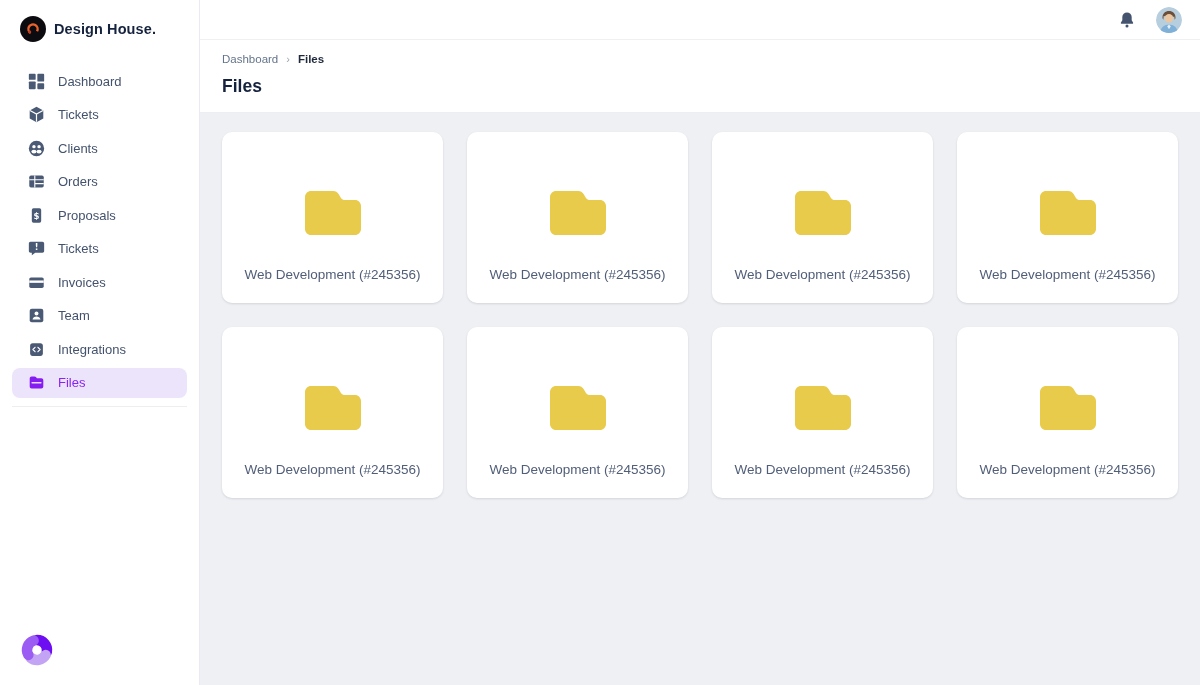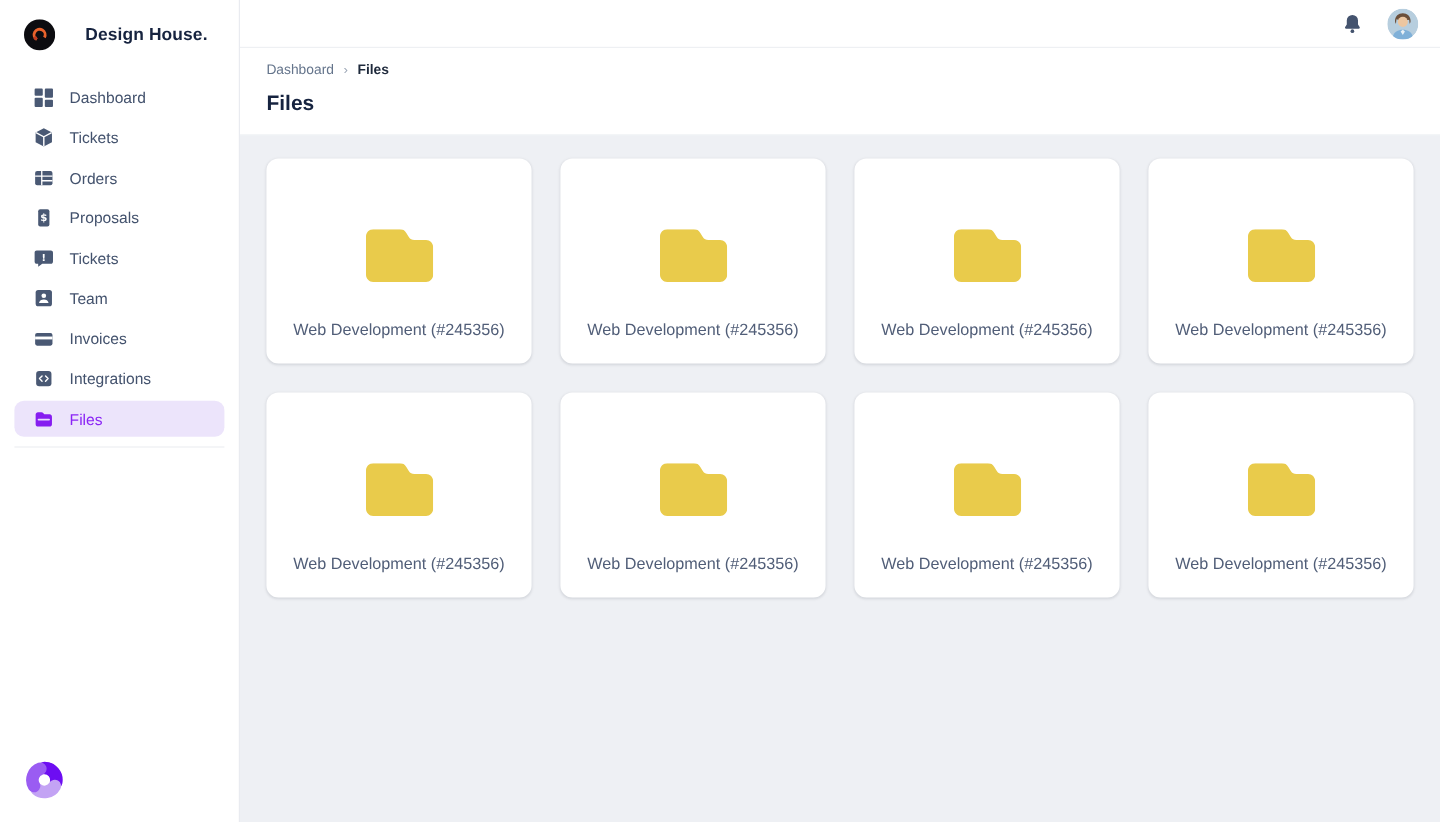--- a/index.html
+++ b/index.html
@@ -7,21 +7,21 @@
   body {
     font-family:"Liberation Sans","DejaVu Sans",sans-serif;
     background:#eef0f4; color:#17223c; display:flex;
   }
   
   .sidebar {
     width:200px; height:685px; background:#ffffff; border-right:1px solid #e9ebf0;
     position:relative; flex:0 0 200px;
   }
   .brand {
-    display:flex; align-items:center; gap:25px; padding:16px 0 0 20px; margin-bottom:24px;
+    display:flex; align-items:center; gap:8px; padding:16px 0 0 20px; margin-bottom:24px;
     cursor:pointer;
   }
   .brand-logo { width:26px; height:26px; flex:0 0 26px; }
   .brand-name { font-size:14.5px; font-weight:700; color:#16233f; letter-spacing:.1px; }
   .nav { padding:0 12px; }
   .nav-item {
     display:flex; align-items:center; gap:13px; height:30px; margin-bottom:3.5px;
     padding:0 0 0 16px; border-radius:8px; cursor:pointer;
     font-size:13px; font-weight:500; color:#43526d;
   }
@@ -87,20 +87,30 @@
     </div>
 
     <div class="nav-item">
       <svg width="17" height="17" viewBox="0 0 20 20">
         <path d="M10 1l8 4.2v9.6L10 19l-8-4.2V5.2z" fill="#4a5974"></path>
         <path d="M2.3 5.4L10 9.4l7.7-4M10 9.4V18.6" stroke="#fff" stroke-width="1.4" fill="none"></path>
       </svg>
       <span>Tickets</span>
     </div>
 
+    <div class="nav-item">
+      <svg width="17" height="17" viewBox="0 0 20 20">
+        <circle cx="10" cy="10" r="9" fill="#4a5974"></circle>
+        <circle cx="7" cy="7.8" r="2" fill="#fff"></circle>
+          <circle cx="13" cy="7.8" r="2" fill="#fff"></circle>
+        <ellipse cx="7" cy="13.6" rx="3" ry="2.2" fill="#fff"></ellipse>
+          <ellipse cx="13" cy="13.6" rx="3" ry="2.2" fill="#fff"></ellipse>
+      </svg>
+      <span>Clients</span>
+    </div>
 
     <div class="nav-item">
       <svg width="17" height="17" viewBox="0 0 20 20">
         <rect x="1.5" y="3" width="17" height="14" rx="2" fill="#4a5974"></rect>
         <path d="M1.5 8h17M8 3v14M8 12.5h10.5" stroke="#fff" stroke-width="1.3" fill="none"></path>
       </svg>
       <span>Orders</span>
     </div>
 
 
@@ -111,37 +121,37 @@
       </svg>
       <span>Proposals</span>
     </div>
 
     <div class="nav-item">
       <svg width="17" height="17" viewBox="0 0 20 20">
         <path d="M3 2h14c1.1 0 2 .9 2 2v9c0 1.1-.9 2-2 2H8.5L4.5 18v-3H3c-1.1 0-2-.9-2-2V4c0-1.1.9-2 2-2z" fill="#4a5974"></path>
         <text x="10" y="12.2" text-anchor="middle" font-size="9.5" font-weight="bold" fill="#fff" font-family="DejaVu Sans, sans-serif">!</text>
       </svg>
       <span>Tickets</span>
+    </div>
+
+    <div class="nav-item">
+      <svg width="17" height="17" viewBox="0 0 20 20">
+        <rect x="1.5" y="4" width="17" height="12.5" rx="2" fill="#4a5974"></rect>
+        <rect x="1.5" y="7.6" width="17" height="2.8" fill="#fff"></rect>
+      </svg>
+      <span>Invoices</span>
     </div>
 
     <div class="nav-item">
       <svg width="17" height="17" viewBox="0 0 20 20">
         <rect x="2" y="2" width="16" height="16" rx="2.5" fill="#4a5974"></rect>
         <circle cx="10" cy="7.6" r="2.3" fill="#fff"></circle>
         <path d="M5.3 14.8c.4-2.6 2.3-3.6 4.7-3.6s4.3 1 4.7 3.6z" fill="#fff"></path>
       </svg>
       <span>Team</span>
-    </div>
-
-    <div class="nav-item">
-      <svg width="17" height="17" viewBox="0 0 20 20">
-        <rect x="1.5" y="4" width="17" height="12.5" rx="2" fill="#4a5974"></rect>
-        <rect x="1.5" y="7.6" width="17" height="2.8" fill="#fff"></rect>
-      </svg>
-      <span>Invoices</span>
     </div>
 
     <div class="nav-item">
       <svg width="17" height="17" viewBox="0 0 20 20">
         <rect x="2.5" y="2.5" width="15" height="15" rx="3" fill="#4a5974"></rect>
         <path d="M8.3 7.4L5.8 10l2.5 2.6M11.7 7.4L14.2 10l-2.5 2.6" stroke="#fff" stroke-width="1.4" fill="none" stroke-linecap="round" stroke-linejoin="round"></path>
       </svg>
       <span>Integrations</span>
     </div>
 

